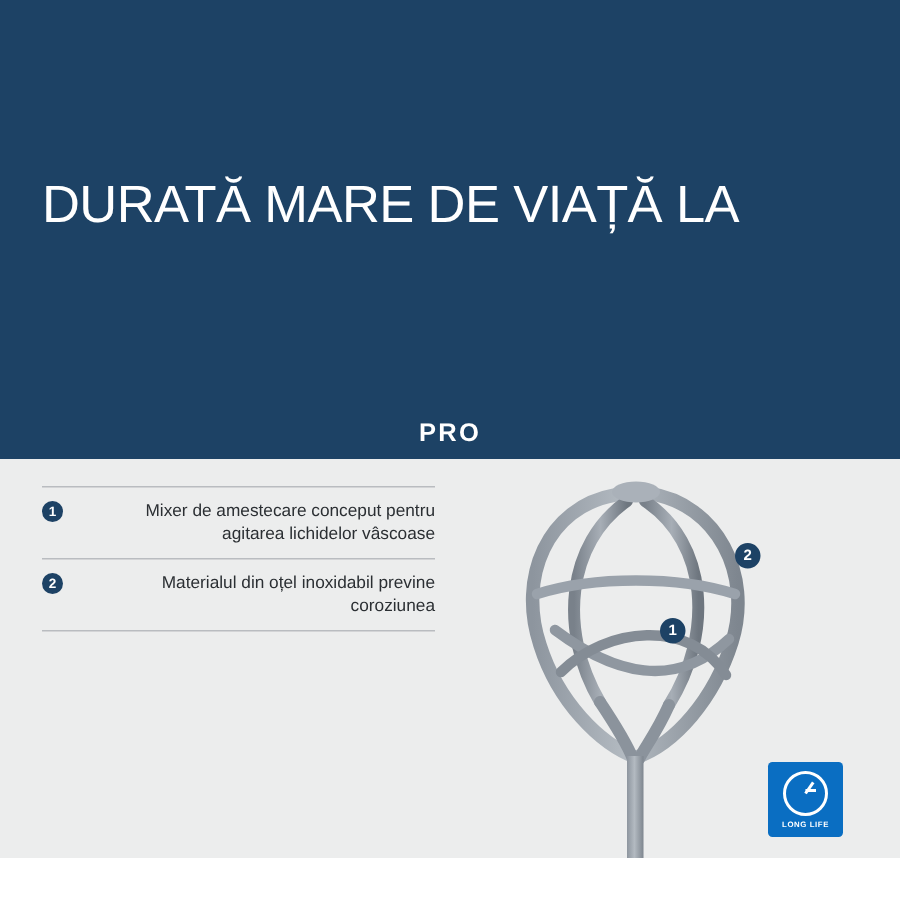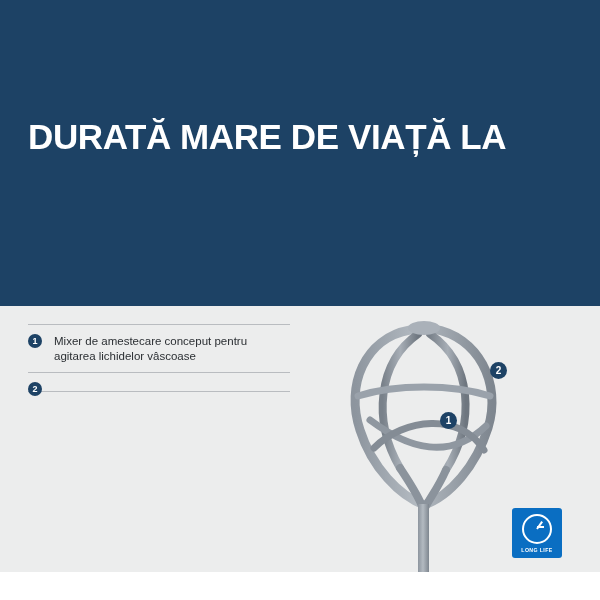--- a/index.html
+++ b/index.html
@@ -25,21 +25,21 @@
     width: 600px;
     height: 272px;
     background: #1d4265;
   }
   .hero-title {
     position: absolute;
     left: 28px;
     top: 118px;
     width: 548px;
     color: #ffffff;
-    font-weight: bold;
+    font-weight: normal;
     font-size: 35px;
     line-height: 38px;
     letter-spacing: -0.4px;
     text-transform: uppercase;
     font-family: "Liberation Sans", sans-serif;
   }
   .hero-title .line {
     display: block;
     white-space: nowrap;
   }
@@ -140,20 +140,21 @@
     border-radius: 50%;
     background: #1d4265;
     color: #ffffff;
     font-size: 9px;
     font-weight: bold;
     line-height: 14px;
     text-align: center;
   }
   .feature-text {
     display: block;
+    text-align: right;
   }
   
   .product {
     position: absolute;
     left: 300px;
     top: 300px;
     width: 250px;
     height: 280px;
   }
   .callout {
@@ -228,31 +229,35 @@
   <div class="hero">
     <div class="hero-title">
       <span class="line">DURATĂ MARE DE VIAȚĂ LA</span>
     </div>
   </div>
 
   <div class="pro-strip"></div>
   <div class="pro-strip-dark"></div>
   <div class="pro-shoulder-left"></div>
   <div class="pro-shoulder-right"></div>
+  <div class="pro-strip-inner">
+    <span class="pro-label">PRO</span>
+  </div>
 
   <div class="lower"></div>
   <div class="lower-inner"></div>
 
   <div class="features">
     <div class="feature">
       <span class="bullet">1</span>
       <span class="feature-text">Mixer de amestecare conceput pentru agitarea lichidelor vâscoase</span>
     </div>
     <div class="feature">
       <span class="bullet">2</span>
+      <span class="feature-text">Materialul din oțel inoxidabil previne coroziunea</span>
     </div>
   </div>
 
   <div class="product">
     <svg width="250" height="280" viewBox="0 0 250 280">
       <defs>
         <linearGradient id="metal" x1="0" y1="0" x2="1" y2="0">
           <stop offset="0%" stop-color="#8d959e"></stop>
           <stop offset="45%" stop-color="#b3bac1"></stop>
           <stop offset="100%" stop-color="#7e868f"></stop>

